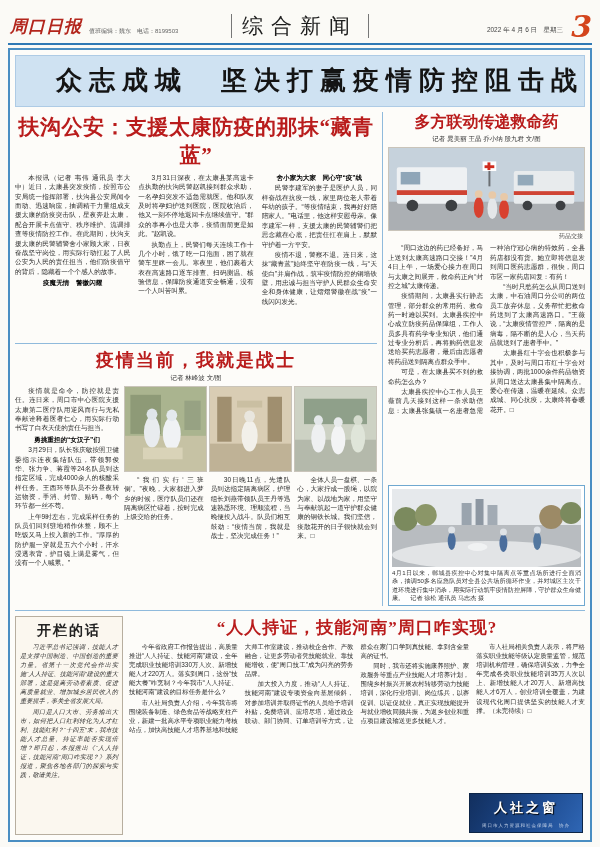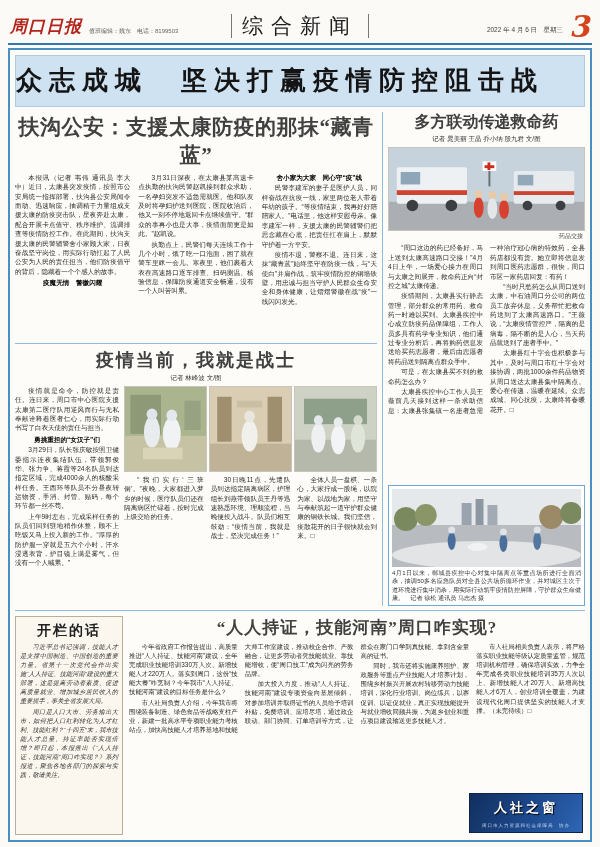--- a/index.html
+++ b/index.html
@@ -16,30 +16,30 @@
   .section-title .vbar { width:1px; height:24px; background:#777; }
   .section-title .txt { font-family:Liberation Sans, sans-serif; font-size:21px; letter-spacing:8px; color:#1d1d1d; }
   .mast-right { position:absolute; right:0; bottom:2px; display:flex; align-items:flex-end; gap:8px; }
   .mast-date { font-size:6.5px; color:#444; padding-bottom:5px; }
   .pagenum { font-family:"DejaVu Serif",serif; font-size:30px; line-height:26px; font-weight:bold; font-style:italic; color:#d4451d; }
   .top-rule { border-top:2px solid #2f79b5; margin-top:1px; }
 
   
   .main-box { margin-top:3px; border:2px solid #4a8ec2; height:794px; padding:5px; display:flex; flex-direction:column; background:#fdfcf9; }
 
-  .banner { background:#cfe2f2; border:1px solid #aecbe5; text-align:left; font-weight:bold;
+  .banner { background:#cfe2f2; border:1px solid #aecbe5; text-align:right; font-weight:bold;
             font-size:26px; letter-spacing:7px; padding:7px 0 8px 0; color:#141414; white-space:nowrap; overflow:hidden; }
 
   
   .mid { display:flex; height:494px; margin-top:5px; }
   .mid-left { width:368px; padding-right:5px; border-right:1px solid #8fbadc; display:flex; flex-direction:column; }
   .mid-right { flex:1; padding-left:5px; display:flex; flex-direction:column; }
 
   
-  .hl-serif { font-family:"Liberation Serif",serif; font-weight:bold; text-align:center; color:#404040; }
+  .hl-serif { font-family:"Liberation Serif",serif; font-weight:bold; text-align:center; color:#b91c1c; }
   .byline { font-size:6.5px; text-align:center; color:#333; margin:2px 0 3px 0; }
   .bodytext { font-size:6.6px; line-height:1.42; text-align:justify; color:#2a2a2a; }
   .bodytext p { text-indent:2em; margin-bottom:1px; }
   .subhead { font-weight:bold; text-align:center; text-indent:0 !important; margin:2px 0 2px 0; color:#000; }
 
   
   .fugou { height:232px; border-bottom:1px solid #8fbadc; padding-bottom:4px; overflow:hidden; }
   .fugou .hl { font-size:21px; letter-spacing:0.5px; margin:1px 0 4px 0; }
   .fugou .cols { column-count:3; column-gap:8px; height:198px; overflow:hidden; }
 

